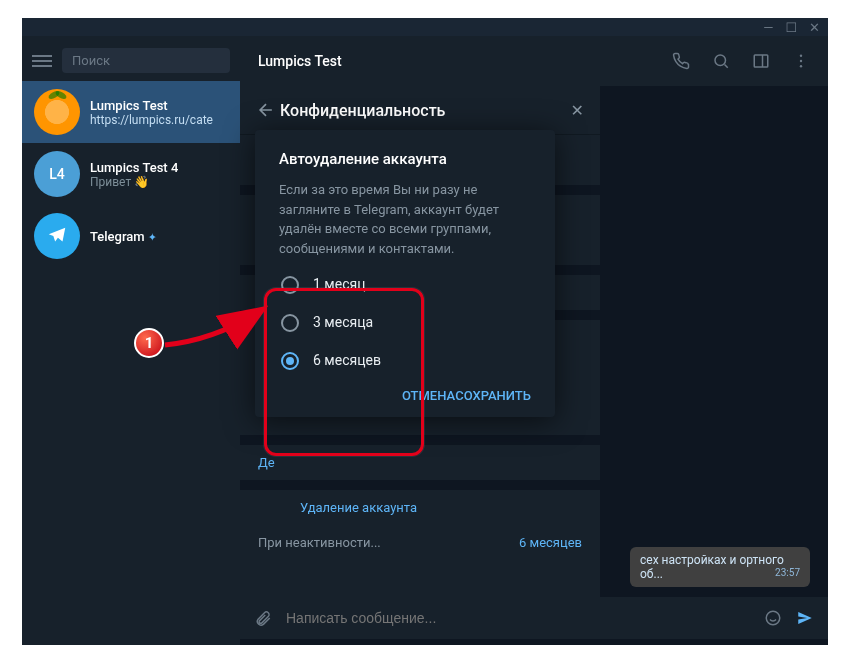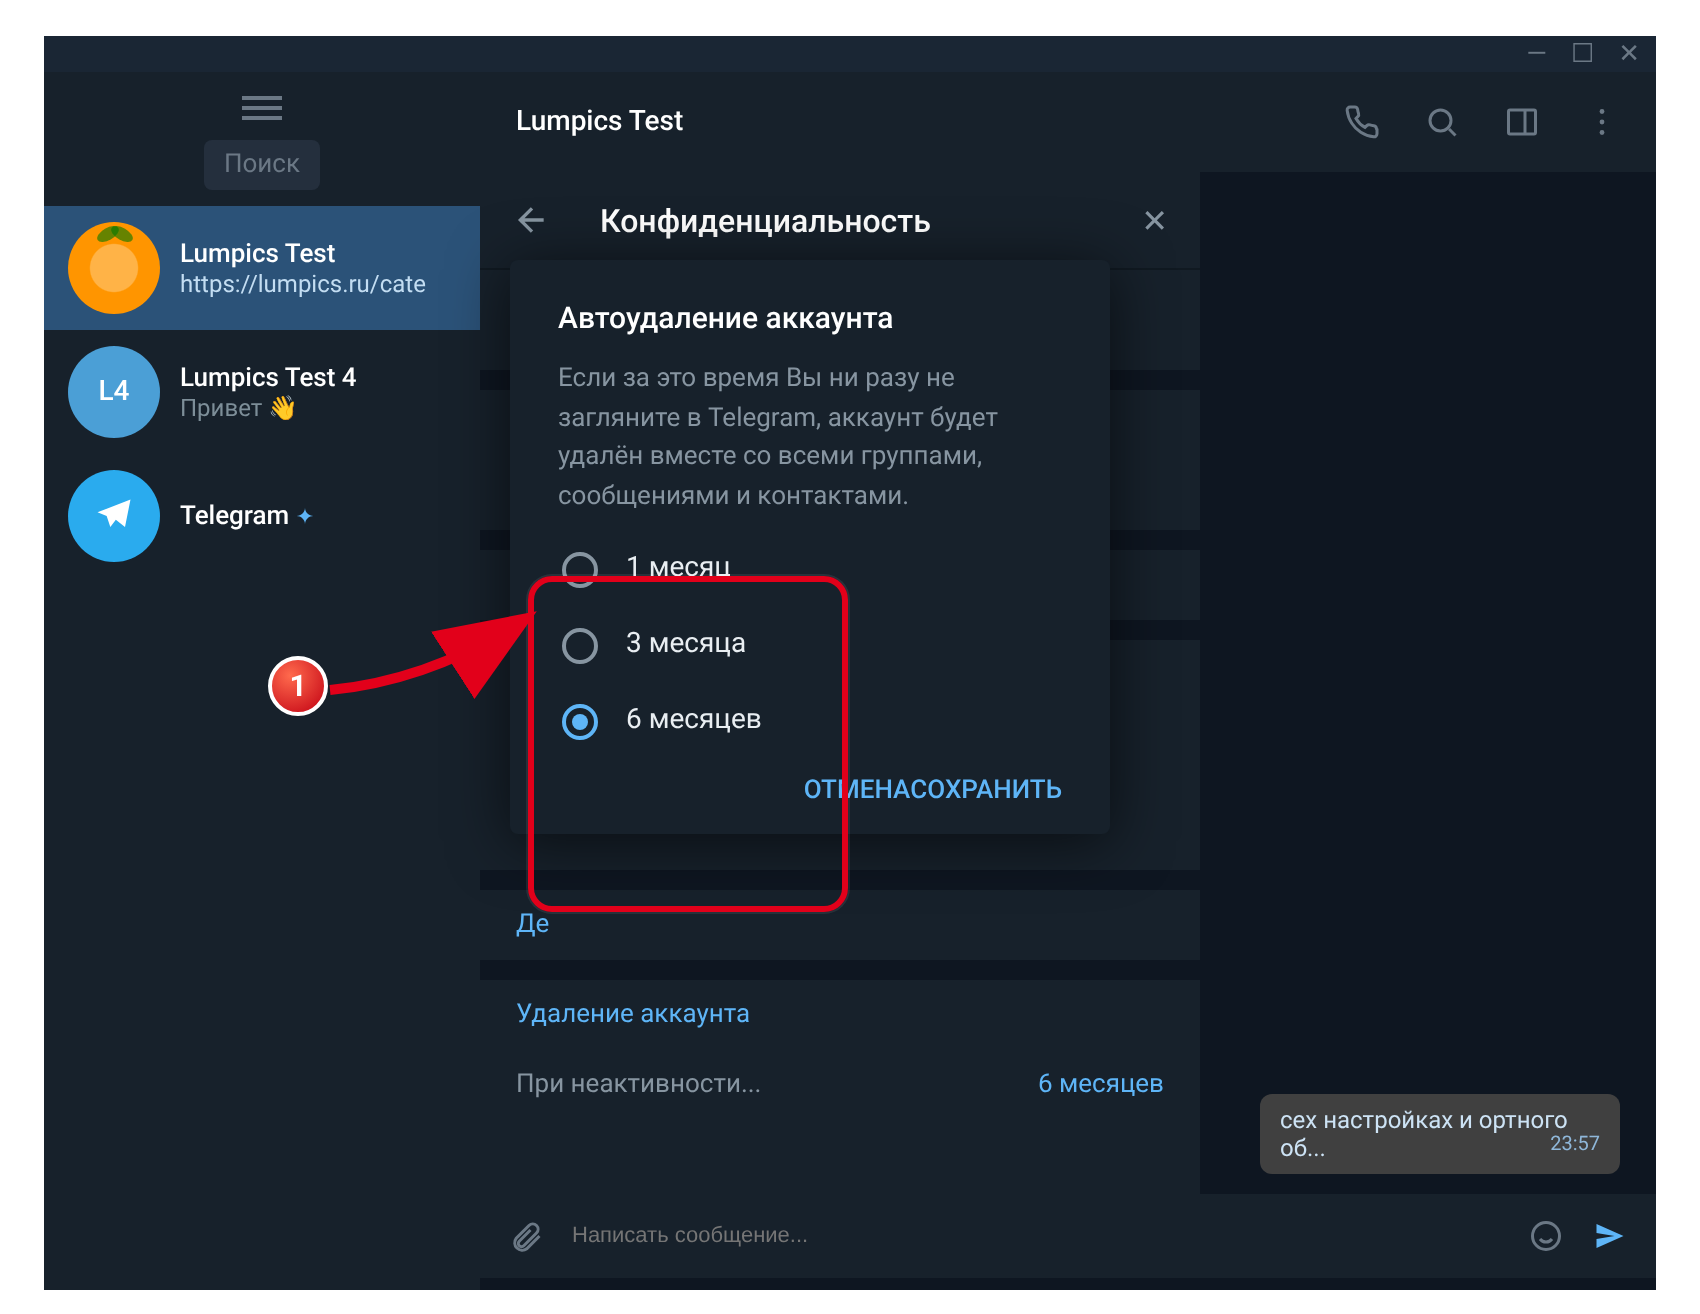--- a/index.html
+++ b/index.html
@@ -28,21 +28,21 @@
     gap: 12px;
   }
   .win-btn { color: #6b7885; font-size: 13px; line-height: 1; cursor: pointer; }
   .content { flex: 1; display: flex; }
   .sidebar {
     width: 218px;
     background: #17212b;
     display: flex;
     flex-direction: column;
   }
-  .sidebar-top { display: flex; align-items: center; padding: 12px 10px 8px; gap: 10px; flex-direction: column; }
+  .sidebar-top { display: flex; align-items: center; padding: 12px 10px 8px; gap: 10px; }
   .hamburger { width: 20px; display: flex; flex-direction: column; gap: 3px; cursor: pointer; }
   .hamburger span { height: 2px; background: #6b7885; }
   .search-box {
     flex: 1;
     background: #242f3d;
     border-radius: 4px;
     padding: 5px 10px;
     color: #6b7885;
     font-size: 13px;
   }
@@ -101,21 +101,21 @@
     height: 42px;
     background: #17212b;
     display: flex;
     align-items: center;
     padding: 0 14px;
     gap: 14px;
     color: #6b7885;
   }
   .composer input {
     flex: 1; background: transparent; border: none; outline: none;
-    color: #6b7885; font-size: 11px;
+    color: #6b7885; font-size: 14px;
   }
   .send-icon { color: #5eb5f7; }
 
   .chat-msg {
     position: absolute;
     right: 18px;
     bottom: 58px;
     background: #404040;
     color: #cde3f5;
     font-size: 12px;
@@ -131,37 +131,37 @@
     top: 50px; left: 0;
     width: 360px;
     bottom: 48px;
     background: #17212b;
     display: flex;
     flex-direction: column;
   }
   .settings-header {
     display: flex;
     align-items: center;
-    gap: 24px;
+    gap: 4px;
     padding: 14px 16px;
     border-bottom: 1px solid #101921;
   }
   .back-arrow { color: #8795a1; cursor:pointer; }
   .close-x { color: #8795a1; cursor:pointer; margin-left: auto; font-size: 16px; }
   .settings-title { color: #fff; font-size: 16px; font-weight: 500; }
   .section-row {
     padding: 10px 18px;
     color: #8795a1;
     font-size: 13px;
     display: flex;
     justify-content: space-between;
   }
   .section-head { color: #5eb5f7; font-size: 13px; padding: 10px 18px; }
   .section-divider { height: 10px; background: #0e1621; }
-  .link-text { color: #5eb5f7; cursor:pointer; }
+  .link-text { color: #5eb5f7; cursor:pointer;margin-left:42px; }
   .value-text { color: #5eb5f7; }
 
   
   .modal {
     position: absolute;
     top: 130px;
     left: 255px;
     width: 300px;
     background: #17212b;
     border-radius: 4px;

